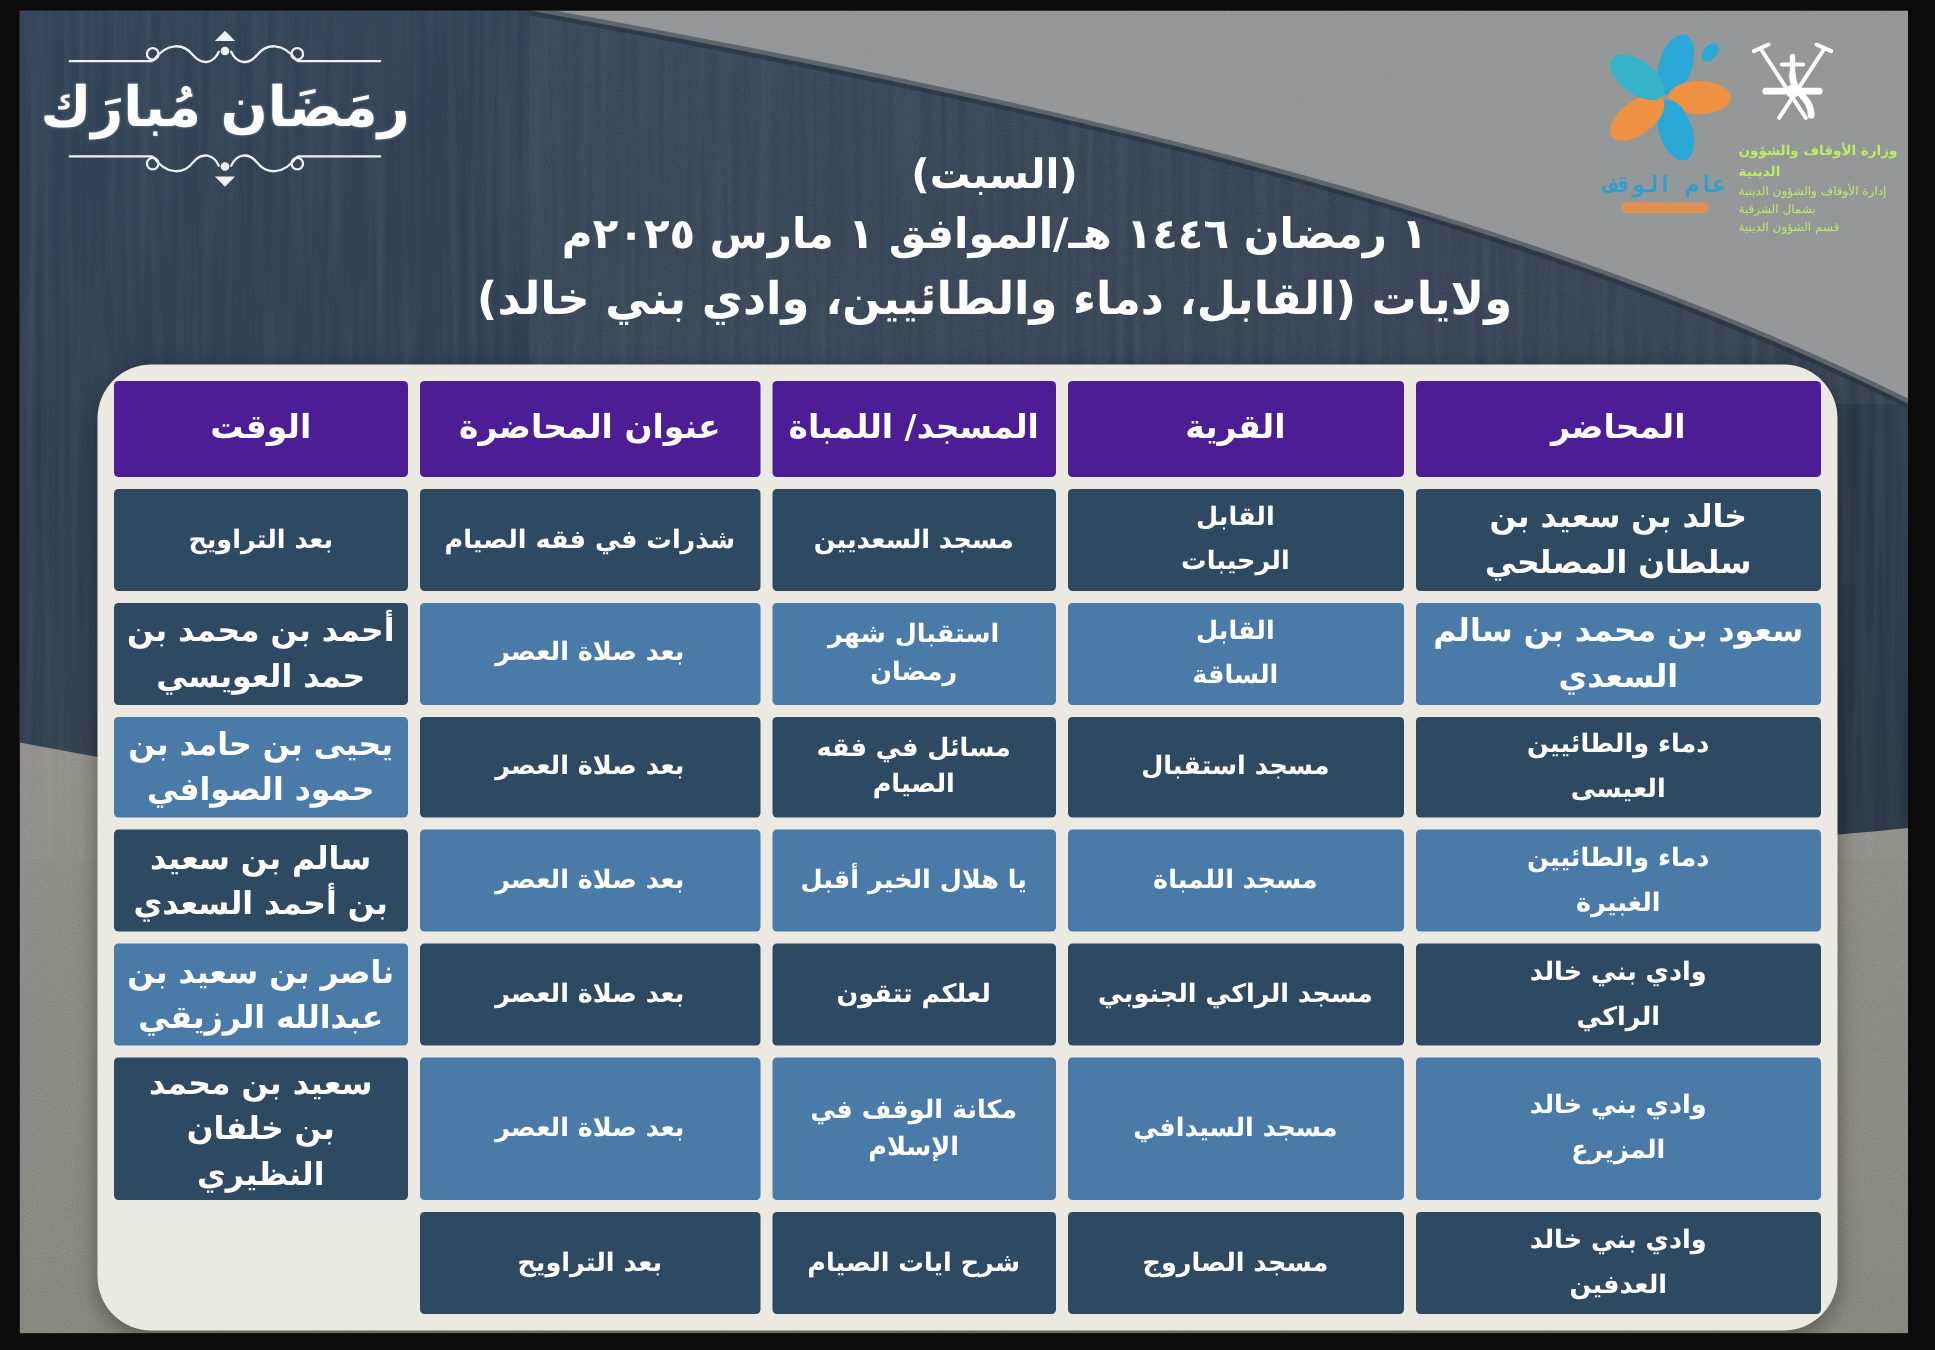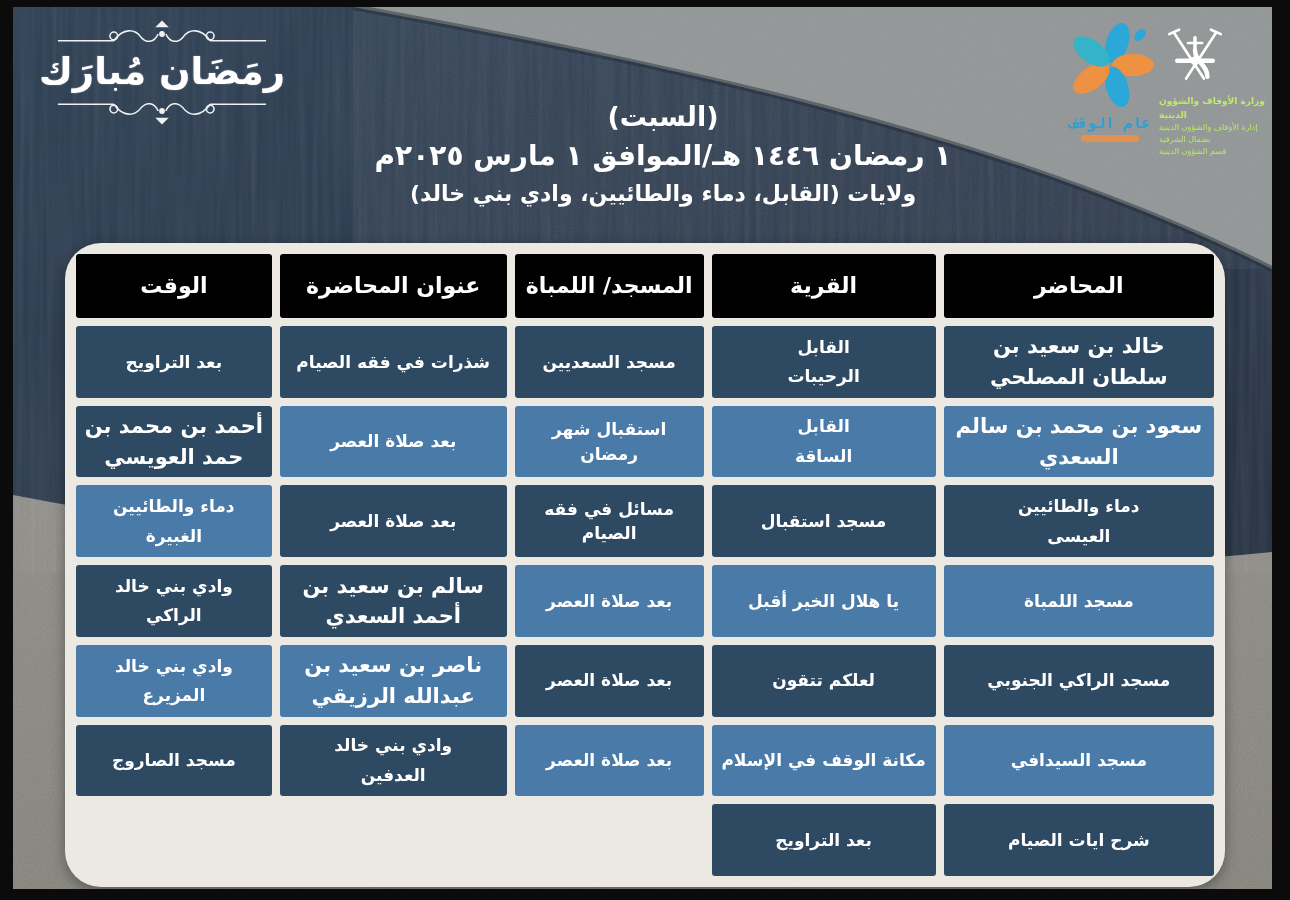--- a/index.html
+++ b/index.html
@@ -5,51 +5,51 @@
   html,body{margin:0;padding:0;background:#000;}
   *{box-sizing:border-box;}
   body{font-family:"DejaVu Sans", sans-serif;}
 
   .canvas{position:relative;width:1290px;height:900px;background:#0b0b0b;overflow:hidden;}
   .inner{position:absolute;left:13px;top:7px;width:1259px;height:882px;overflow:hidden;}
 
   .bg-art{position:absolute;inset:0;width:100%;height:100%;}
 
   
-  .banner{position:absolute;right:auto;left:24px;top:12px;width:250px;text-align:center;color:#fff;direction:rtl;}
+  .banner{position:absolute;right:auto;left:12px;top:12px;width:250px;text-align:center;color:#fff;direction:rtl;}
   .banner .calli{font-size:37px;font-weight:bold;letter-spacing:1px;line-height:1.15;
     text-shadow:0 0 2px rgba(255,255,255,.35);padding:2px 0;}
   .orn{display:block;margin:0 auto;opacity:.92;}
   .orn.flip{transform:scaleY(-1);}
 
   
   .titles{position:absolute;left:300px;top:92px;width:700px;text-align:center;color:#fff;direction:rtl;}
   .titles .day{font-size:27px;font-weight:bold;line-height:1.35;}
   .titles .date{font-size:28px;font-weight:bold;line-height:1.5;}
-  .titles .wil{font-size:22px;font-weight:bold;line-height:1.5;}
+  .titles .wil{font-size:30px;font-weight:bold;line-height:1.5;}
 
   
   .campaign{position:absolute;left:1038px;top:14px;width:118px;text-align:center;font-family:Liberation Mono, monospace;}
   .campaign .lbl{margin-top:2px;font-size:15px;font-weight:bold;color:#2f9fd1;}
   .campaign .sub{margin:2px auto 0;width:58px;height:7px;border-radius:3px;background:#ef9143;opacity:.85;}
   .emblem{position:absolute;left:1146px;top:20px;width:112px;text-align:left;color:#bef264;}
   .emblem .t1{font-size:9px;font-weight:bold;line-height:1.5;opacity:.95;}
   .emblem .t2{font-size:8px;line-height:1.5;opacity:.9;}
   .emblem .t3{font-size:8px;line-height:1.4;opacity:.9;}
 
   
   .sheet{position:absolute;left:52px;top:236px;width:1160px;height:644px;
     background:#ece9e3;border-radius:36px;padding:11px;box-shadow:0 4px 14px rgba(0,0,0,.35);}
   .grid{direction:rtl;display:grid;width:100%;height:100%;
     grid-template-columns:275fr 228fr 192fr 231fr 199fr;
     grid-template-rows:64px repeat(7,1fr);
     gap:8px;}
   .cell{display:flex;flex-direction:column;align-items:center;justify-content:center;
     border-radius:3px;color:#fff;font-weight:bold;text-align:center;padding:2px 8px;line-height:1.45;}
-  .cell.head{background:#000000;font-size:22px;}
+  .cell.head{background:#4c1d95;font-size:22px;}
   .cell.dark{background:#2e4a63;}
   .cell.light{background:#4a7aa8;}
   .cell{font-size:17px;}
   .cell.lect{font-size:21px;}
   .cell .v2{margin-top:5px;}
 </style>
 </head>
 <body>
 
 <div class="canvas">
@@ -183,20 +183,21 @@
           <div class="cell light">استقبال شهر رمضان</div>
           <div class="cell light">بعد صلاة العصر</div>
           <div class="cell dark lect">أحمد بن محمد بن حمد العويسي</div>
           <div class="cell dark">
             <span>دماء والطائيين</span>
             <span class="v2">العيسى</span>
           </div>
           <div class="cell dark">مسجد استقبال</div>
           <div class="cell dark">مسائل في فقه الصيام</div>
           <div class="cell dark">بعد صلاة العصر</div>
+          <div class="cell light lect">يحيى بن حامد بن حمود الصوافي</div>
           <div class="cell light">
             <span>دماء والطائيين</span>
             <span class="v2">الغبيرة</span>
           </div>
           <div class="cell light">مسجد اللمباة</div>
           <div class="cell light">يا هلال الخير أقبل</div>
           <div class="cell light">بعد صلاة العصر</div>
           <div class="cell dark lect">سالم بن سعيد بن أحمد السعدي</div>
           <div class="cell dark">
             <span>وادي بني خالد</span>
@@ -206,20 +207,21 @@
           <div class="cell dark">لعلكم تتقون</div>
           <div class="cell dark">بعد صلاة العصر</div>
           <div class="cell light lect">ناصر بن سعيد بن عبدالله الرزيقي</div>
           <div class="cell light">
             <span>وادي بني خالد</span>
             <span class="v2">المزيرع</span>
           </div>
           <div class="cell light">مسجد السيدافي</div>
           <div class="cell light">مكانة الوقف في الإسلام</div>
           <div class="cell light">بعد صلاة العصر</div>
+          <div class="cell dark lect">سعيد بن محمد بن خلفان النظيري</div>
           <div class="cell dark">
             <span>وادي بني خالد</span>
             <span class="v2">العدفين</span>
           </div>
           <div class="cell dark">مسجد الصاروج</div>
           <div class="cell dark">شرح ايات الصيام</div>
           <div class="cell dark">بعد التراويح</div>
         </div>
     </div>
 

